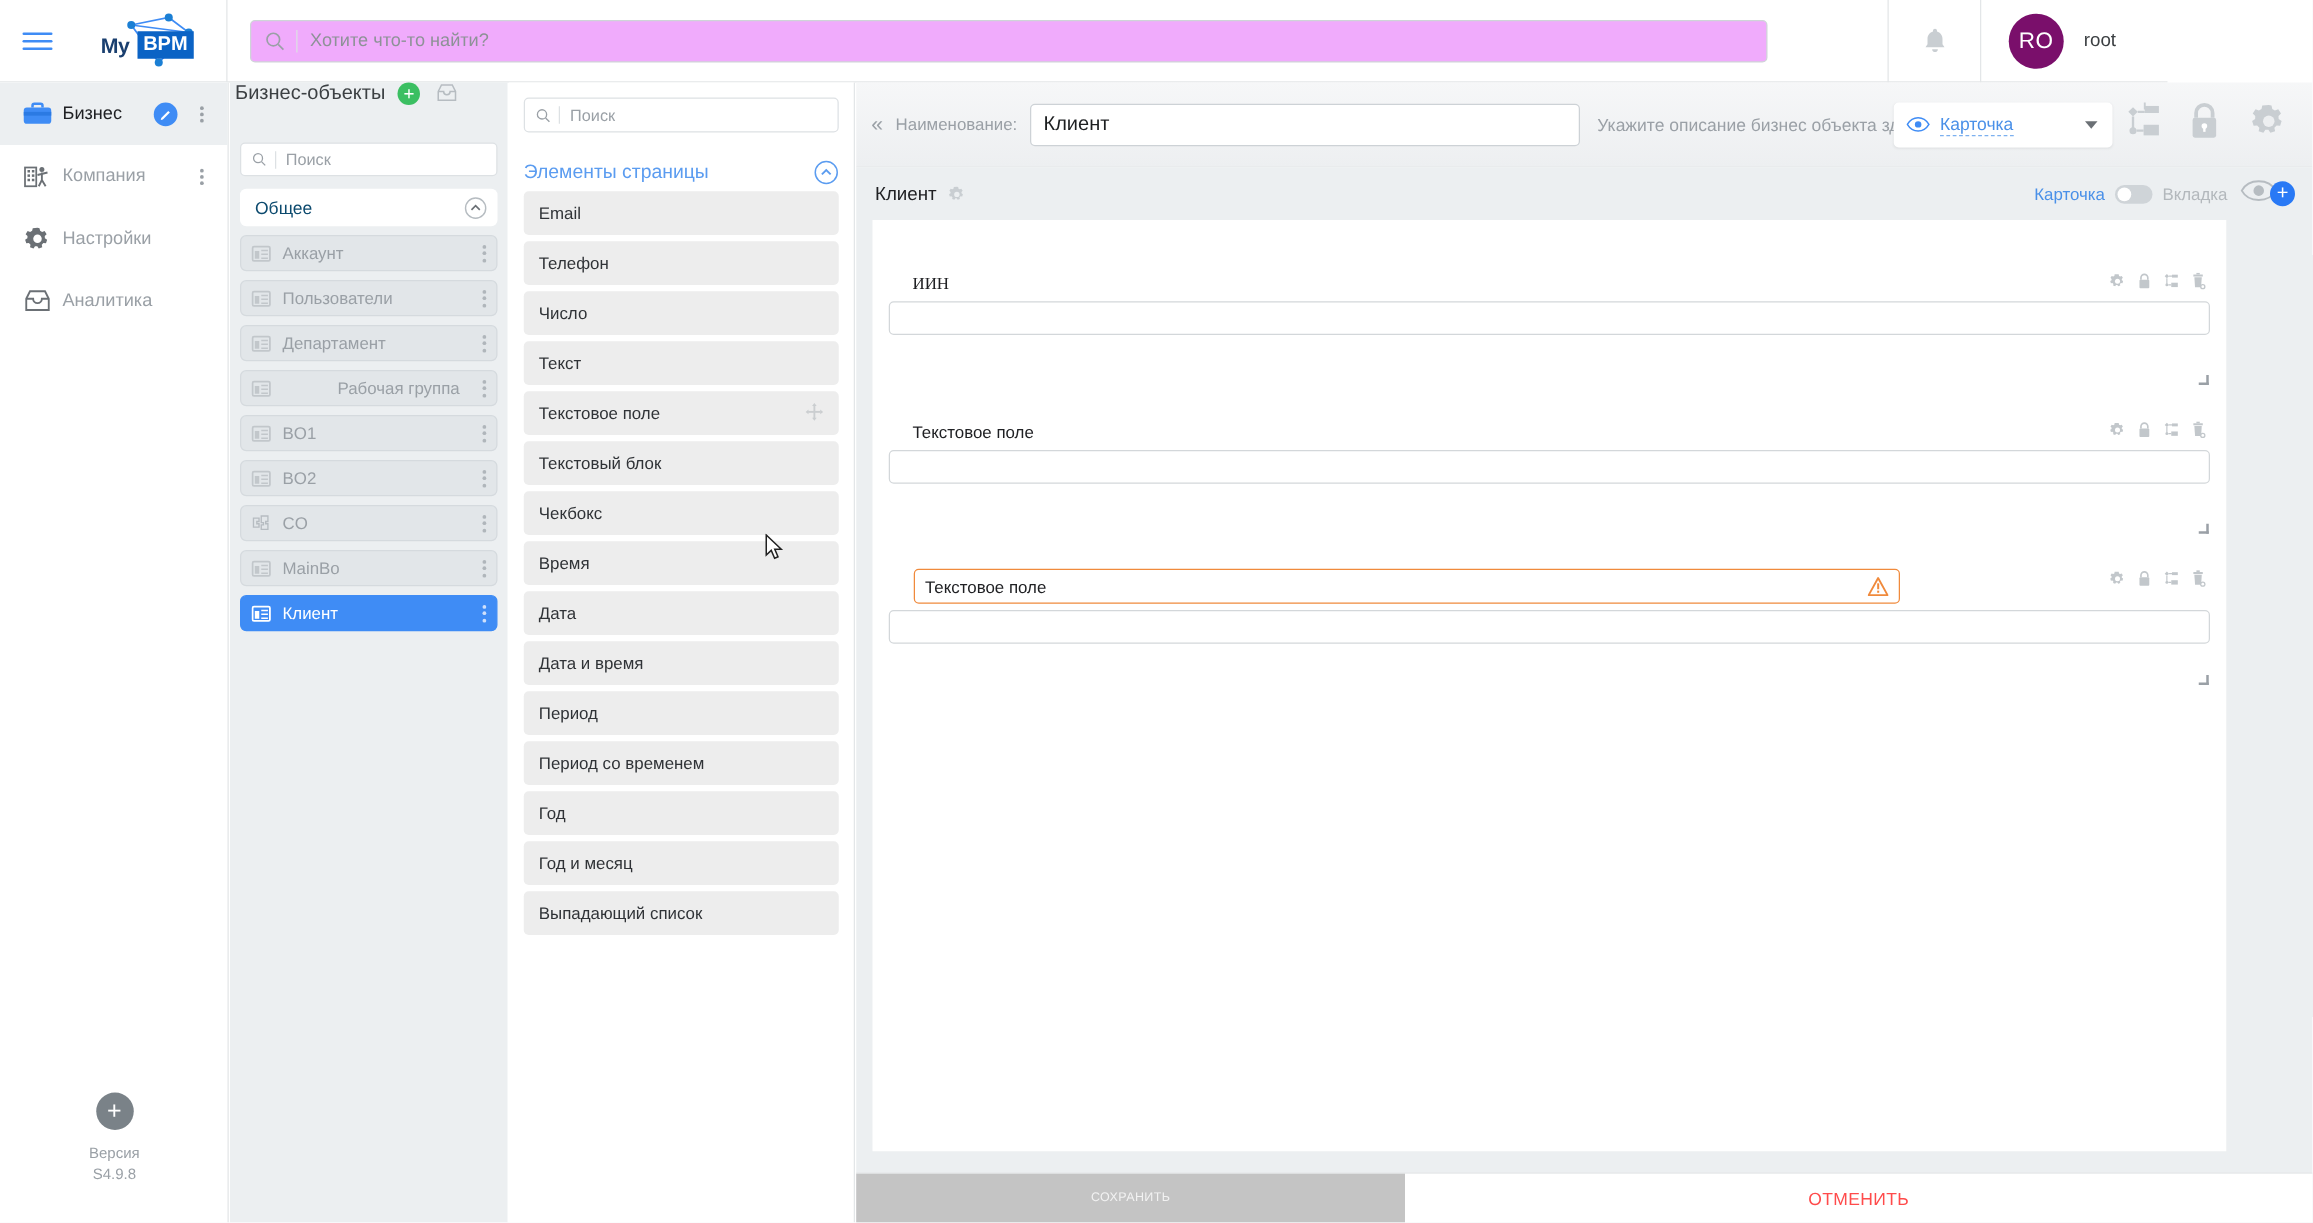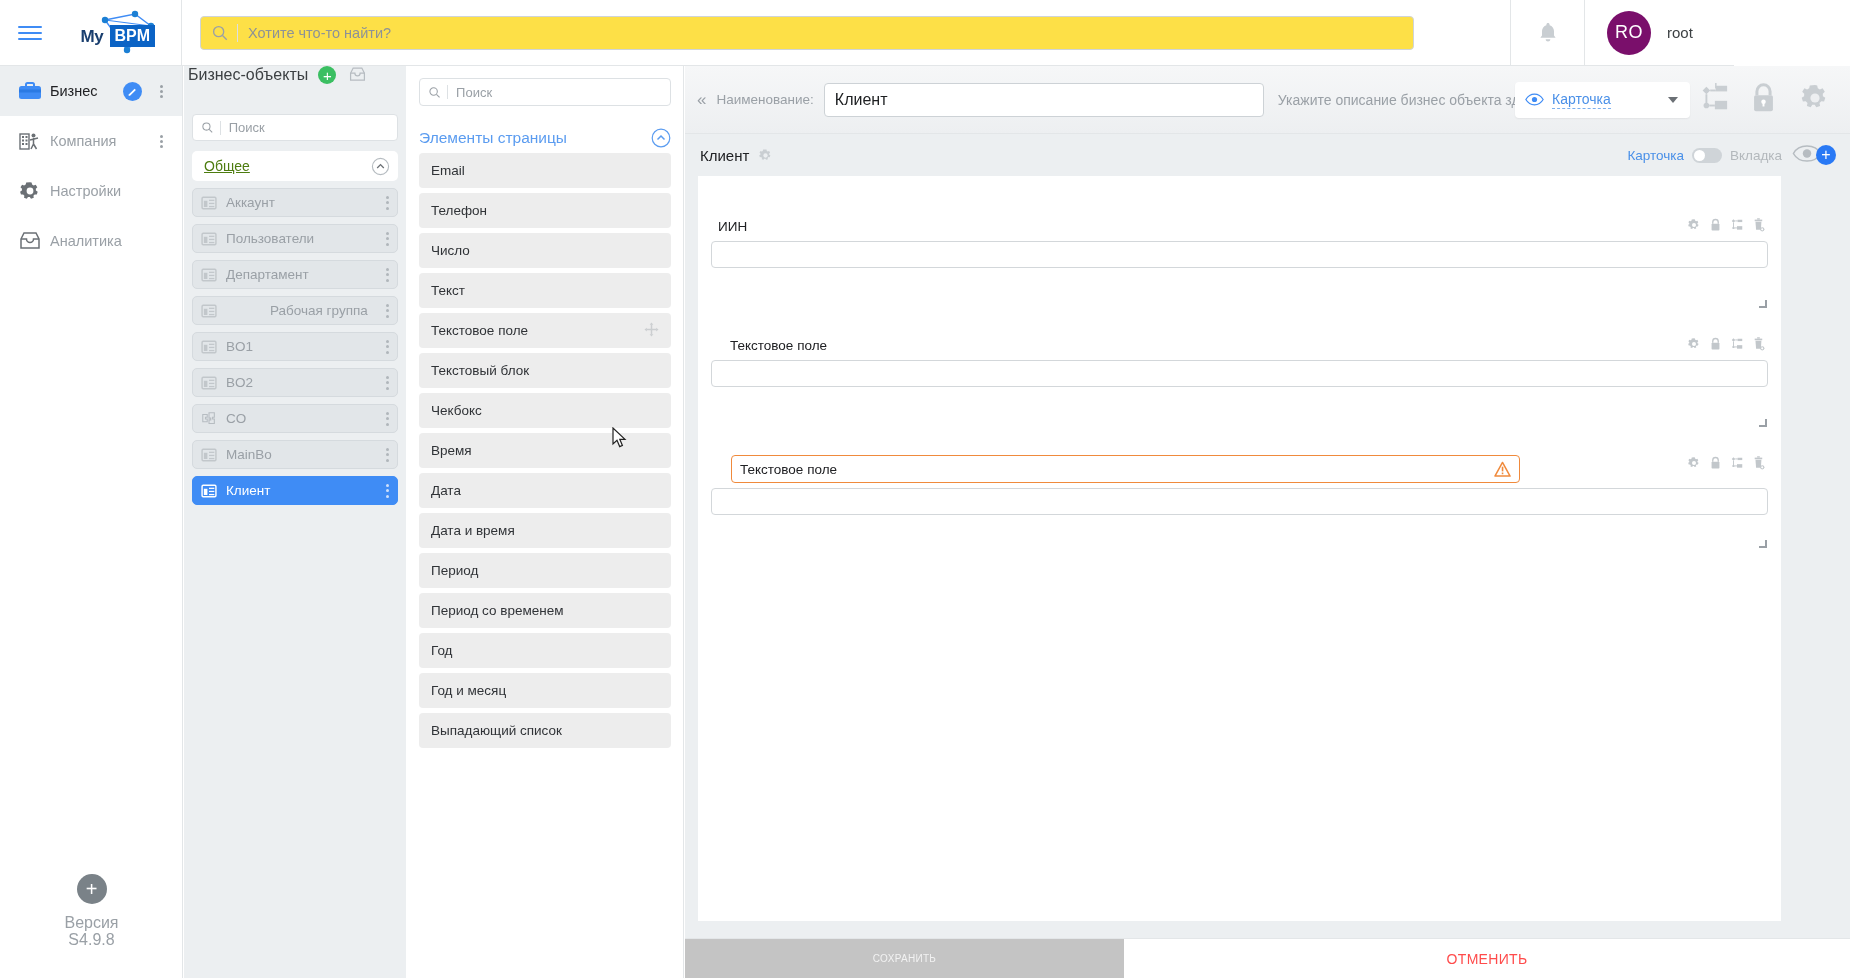--- a/index.html
+++ b/index.html
@@ -31,21 +31,21 @@
     position: relative; width: 84px; height: 46px;
   }
   .logo-my { position:absolute; left: 2px; top: 17px; font-size: 17px; font-weight: 700; color:#1a3f6f; letter-spacing:-.3px;}
   .logo-bpm { position:absolute; left: 31px; top: 15px; background:#0b63c5; color:#fff; font-size:16px; font-weight:700; padding:2px 5px; letter-spacing:0px;}
   .logo-net { position:absolute; inset:0; }
   #search-wrap {
     flex: 1; height: 66px; display: flex; align-items: center; padding: 0 18px;
   }
   #search-box {
     width: 1214px; height: 34px; border: 1px solid #cfd4d8; border-radius: 4px;
-    display: flex; align-items: center; padding: 0 10px; background:#fde047;
+    display: flex; align-items: center; padding: 0 10px; background:#f0abfc;
   }
   #search-box .sicon { width: 18px; height:18px; flex:none; margin-right: 8px;}
   #search-divider { width:1px; height:18px; background:#dcdfe2; margin-right:10px;}
   #search-input {
     border: none; outline: none; flex:1; font-size: 14.5px; color:#5d6166;
     font-family:"Liberation Sans", sans-serif; background:transparent;
   }
   #search-input::placeholder { color:#8d9297; }
   #bell-wrap { width: 74px; height:66px; display:flex; align-items:center; justify-content:center; border-left:1px solid #e3e6e8;}
   #user-wrap { width: 150px; height:66px; display:flex; align-items:center; border-left:1px solid #e3e6e8; padding-left:22px;}
@@ -73,21 +73,21 @@
   }
   .kebab { position:absolute; right:18px; width:4px; }
   .kebab i { display:block; width:3px; height:3px; border-radius:50%; background:#9aa0a6; margin:2px 0;}
   #version-block {
     position:absolute; bottom:30px; left:0; width:183px; text-align:center;
   }
   #plus-circle {
     width:30px;height:30px;border-radius:50%;background:#7a8288;margin:0 auto 10px;
     display:flex;align-items:center;justify-content:center;color:#fff;font-size:20px;line-height:1;
   }
-  .ver-text { font-size:16px; color:#9aa0a6; line-height:17px;}
+  .ver-text { font-size:12px; color:#9aa0a6; line-height:17px;}
 
   
   #bopanel {
     position:absolute; top:66px; left:184px; width:222px; height:912px;
     background:#eceff1;
   }
   #bo-header { height:46px; display:flex; align-items:flex-start; padding-left:4px;}
   #bo-title { font-size:16px; color:#3c4043; }
   #bo-add {
     width:18px;height:18px;border-radius:50%;background:#3bbf62;margin-left:10px;color:#fff;
@@ -99,21 +99,21 @@
     display:flex; align-items:center; padding:0 8px;
   }
   #bo-search .sicon { width:15px;height:15px;margin-right:6px;}
   #bo-search .vdiv { width:1px;height:14px;background:#dde1e4;margin-right:8px;}
   #bo-search input { border:none;outline:none;font-size:13px;color:#5d6166;background:transparent;width:100%;font-family:"Liberation Sans",sans-serif;}
   #bo-search input::placeholder { color:#9aa0a6; }
   #group-row {
     margin:10px 8px 0; height:30px; background:#fff; border-radius:5px;
     display:flex; align-items:center; justify-content:space-between; padding:0 8px 0 12px; cursor:pointer;
   }
-  #group-row span { font-size:14px; color:#4d7c0f;text-decoration:underline;}
+  #group-row span { font-size:14px; color:#0c4a6e;}
   .bo-item {
     margin:7px 8px 0; height:29px; background:#e2e6e9; border:1px solid #d5dade; border-radius:5px;
     display:flex; align-items:center; padding:0 8px 0 8px; cursor:pointer; position:relative;
   }
   .bo-item .bo-ico { width:16px;height:16px;margin-right:9px;flex:none;}
   .bo-item .bo-lbl { font-size:13.5px; color:#9aa0a6; }
   .bo-item.selected { background:#3f8cf5; border-color:#3f8cf5;}
   .bo-item.selected .bo-lbl { color:#fff;}
   .bo-item .kebab2 { position:absolute; right:8px; }
   .bo-item .kebab2 i { display:block;width:3px;height:3px;border-radius:50%;background:#b0b6bb;margin:2.5px 0;}
@@ -664,21 +664,21 @@
     </div>
 
     <div style="position:absolute;right:14px;">
       <div style="width:20px;height:20px;border-radius:50%;background:#2979f5;color:#fff;display:flex;align-items:center;justify-content:center;font-size:16px;line-height:1;cursor:pointer;">+</div>
     </div>
   </div>
 
   <div id="canvas-sheet">
 
     <div class="fld" style="top:0;">
-      <div class="fld-label" style="left:20px; top:43px;">ИИН</div>
+      <div class="fld-label" style="left:32px; top:43px;font-family:Liberation Serif, serif;">ИИН</div>
       <div class="fld-tools" style="right:16px; top:42px;">
         <svg width="14" height="14" viewBox="0 0 32 32">
           <path d="M16 3l2.2.4.6 2.8 2.1 1.2 2.7-1.1 2.2 3.5-2 2 .1 2.4 2.4 1.5-1.2 3.9-2.8-.3-1.8 1.8.6 2.8-3.8 1.3-1.6-2.4h-2.4l-1.6 2.4-3.8-1.3.6-2.8-1.8-1.8-2.8.3-1.2-3.9 2.4-1.5.1-2.4-2-2 2.2-3.5 2.7 1.1 2.1-1.2.6-2.8z" fill="#c2c7cb"></path>
           <circle cx="16" cy="16" r="4.6" fill="#fff"></circle>
         </svg>
         <svg width="11" height="14" viewBox="0 0 28 34">
           <path d="M7 14 V10 a7 7 0 0 1 14 0 v4" fill="none" stroke="#c2c7cb" stroke-width="3.4"></path>
           <rect x="4" y="14" width="20" height="17" rx="2" fill="#c2c7cb"></rect>
         </svg>
         <svg width="14" height="14" viewBox="0 0 24 24">

